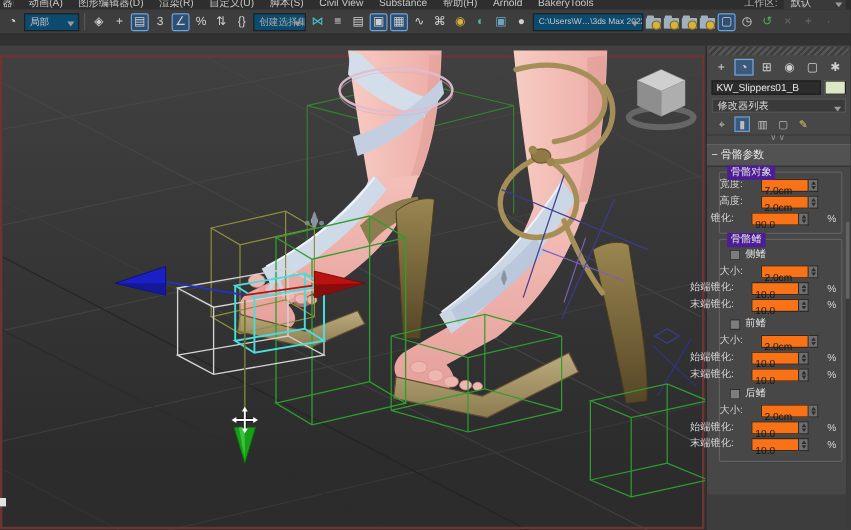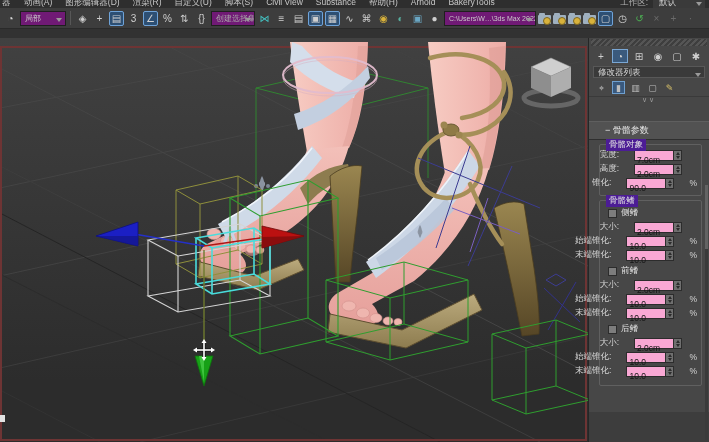--- a/index.html
+++ b/index.html
@@ -14,21 +14,21 @@
   #workspace .lbl{font-size:8.5px;line-height:12px;color:#b5b5b5;}
   #workspace .dd{font-size:8.5px;line-height:12px;color:#cfcfcf;background:#3a3a3a;padding:0 14px 0 6px;position:relative;min-width:52px;}
 
   
   #toolbar{position:absolute;left:0;top:8px;width:709px;height:21px;background:#3d3d3d;border-bottom:1px solid #2a2a2a;display:flex;align-items:center;gap:2px;padding:0 3px;}
   .tb-group{display:flex;align-items:center;gap:2px;}
   .icon{width:15px;height:15px;font-size:10px;line-height:14px;text-align:center;color:#cfcfcf;border:1px solid transparent;border-radius:2px;cursor:pointer;flex:none;}
   .icon.active{background:#2d4f73;border-color:#6fa3d8;}
   .icon.disabled{color:#6a6a6a;}
   .tb-sep{width:1px;height:14px;background:#575757;margin:0 2px;flex:none;}
-  .tb-dd{height:15px;background:#701a75;border:1px solid #1f1f1f;color:#c9c9c9;font-size:8px;line-height:13px;padding:0 12px 0 4px;position:relative;cursor:pointer;flex:none;white-space:nowrap;overflow:hidden;}
+  .tb-dd{height:15px;background:#0c4a6e;border:1px solid #1f1f1f;color:#c9c9c9;font-size:8px;line-height:13px;padding:0 12px 0 4px;position:relative;cursor:pointer;flex:none;white-space:nowrap;overflow:hidden;}
   .tri-down{position:absolute;right:3px;top:6px;width:0;height:0;border-left:3px solid transparent;border-right:3px solid transparent;border-top:4px solid #9a9a9a;}
   .icon.folder{width:13px;height:9px;background:#9fb0bf;border-radius:1px;position:relative;margin-top:3px;}
   .icon.folder::before{content:"";position:absolute;top:-3px;left:0;width:6px;height:3px;background:#9fb0bf;border-radius:1px 1px 0 0;}
   .icon.folder::after{content:"";position:absolute;right:-1px;bottom:-2px;width:6px;height:6px;border-radius:50%;background:#d8b23c;border:1px solid #7c6620;}
 
   
   #band{position:absolute;left:0;top:29px;width:709px;height:9px;background:#323232;}
 
   
   #viewport{position:absolute;left:0;top:38px;width:588px;height:404px;background:linear-gradient(#414141,#2c2c2c 85%);}
@@ -44,27 +44,27 @@
   #name-row{display:flex;gap:3px;padding:2px 4px;align-items:center;}
   #obj-name{flex:1;height:12px;background:#2c2c2c;border:1px solid #1e1e1e;color:#e6e6e6;font-size:8.5px;line-height:11px;padding:0 3px;white-space:nowrap;overflow:hidden;}
   #obj-color{width:18px;height:12px;background:#dce8c4;border:1px solid #1e1e1e;cursor:pointer;}
   #modlist{margin:1px 4px;height:12px;background:#3a3a3a;border:1px solid #585858;font-size:8.5px;line-height:11px;color:#d8d8d8;padding:0 12px 0 4px;position:relative;cursor:pointer;}
   #stack{margin:2px 4px;height:56px;background:#333;border:1px solid #5a5a5a;overflow:hidden;}
   .stack-row{height:12px;background:linear-gradient(#7296bf,#4a6c96);color:#fff;font-size:8.5px;line-height:12px;padding-left:12px;cursor:pointer;}
   #stack-tools{display:flex;gap:4px;padding:2px 6px;border-bottom:1px solid #3a3a3a;}
   .stool{width:13px;height:13px;font-size:9px;line-height:12px;text-align:center;color:#bdbdbd;border:1px solid transparent;cursor:pointer;}
   .stool.active{background:#39597e;border-color:#6fa0d0;}
   #roll-grab{text-align:center;color:#9a9a9a;font-size:7px;line-height:6px;letter-spacing:2px;}
-  .rollout-hd{margin-top:18px;background:#525252;border-top:1px solid #5f5f5f;border-bottom:1px solid #2f2f2f;padding:2px 16px;font-size:9px;color:#e8e8e8;cursor:pointer;}
+  .rollout-hd{margin-top:1px;background:#525252;border-top:1px solid #5f5f5f;border-bottom:1px solid #2f2f2f;padding:2px 4px;font-size:9px;color:#e8e8e8;cursor:pointer;}
   .groupbox{margin:4px 7px 0 10px;border:1px solid #606060;border-radius:2px;padding:2px 2px 4px 2px;position:relative;}
   .groupbox .gtitle{position:absolute;top:-6px;left:6px;background:#4c1d95;padding:0 3px;font-size:8.5px;color:#e2e2e2;}
   .frow{display:flex;align-items:center;justify-content:flex-end;gap:15px;margin:2px 2px;}
   .frow .flabel{color:#d5d5d5;font-size:8.5px;white-space:nowrap;}
   .spin{display:flex;align-items:center;}
-  .spin .val{width:40px;height:11px;background:#f9a8d4;border:1px solid #2c2c2c;color:#141414;font-size:8.5px;line-height:10px;padding:4px 2px;cursor:text;}
+  .spin .val{width:40px;height:11px;background:#f97316;border:1px solid #2c2c2c;color:#141414;font-size:8.5px;line-height:10px;padding:4px 2px;cursor:text;}
   .spin .arrows{width:8px;height:11px;background:#6f6f6f;border:1px solid #2c2c2c;border-left:none;display:flex;flex-direction:column;align-items:center;justify-content:center;gap:1px;cursor:pointer;}
   .tri-u{width:0;height:0;border-left:2.5px solid transparent;border-right:2.5px solid transparent;border-bottom:3px solid #2b2b2b;}
   .tri-d{width:0;height:0;border-left:2.5px solid transparent;border-right:2.5px solid transparent;border-top:3px solid #2b2b2b;}
   .suffix{width:8px;color:#d5d5d5;font-size:8.5px;}
   .cbrow{display:flex;align-items:center;gap:4px;margin:4px 2px 2px 6px;}
   .cb{width:9px;height:9px;background:#7d7d7d;border:1px solid #2c2c2c;cursor:pointer;flex:none;}
   .cbrow .cblabel{color:#e0e0e0;font-size:8.5px;}
   #panel-scroll{position:absolute;right:1px;top:147px;width:3px;bottom:2px;background:#3a3a3a;}
   #panel-scroll .thumb{width:3px;height:64px;background:#636363;}
   #panel-bottom{position:absolute;left:0;bottom:0;width:100%;height:30px;background:#3d3d3d;}
@@ -357,20 +357,24 @@
   <div id="panel">
     <div id="panel-grip"></div>
     <div id="panel-tabs">
         <span class="ptab">+</span>
         <span class="ptab active">◔</span>
         <span class="ptab">⊞</span>
         <span class="ptab">◉</span>
         <span class="ptab">▢</span>
         <span class="ptab">✱</span>
       </div>
+    <div id="name-row">
+      <div id="obj-name">KW_Slippers01_B</div>
+      <div id="obj-color"></div>
+    </div>
     <div id="modlist">
       <span>修改器列表</span>
       <span class="tri-down"></span>
     </div>
     <div id="stack-tools">
         <span class="stool">⌖</span>
         <span class="stool active">▮</span>
         <span class="stool">▥</span>
         <span class="stool">▢</span>
         <span class="stool" style="color: rgb(216, 193, 105);">✎</span>

